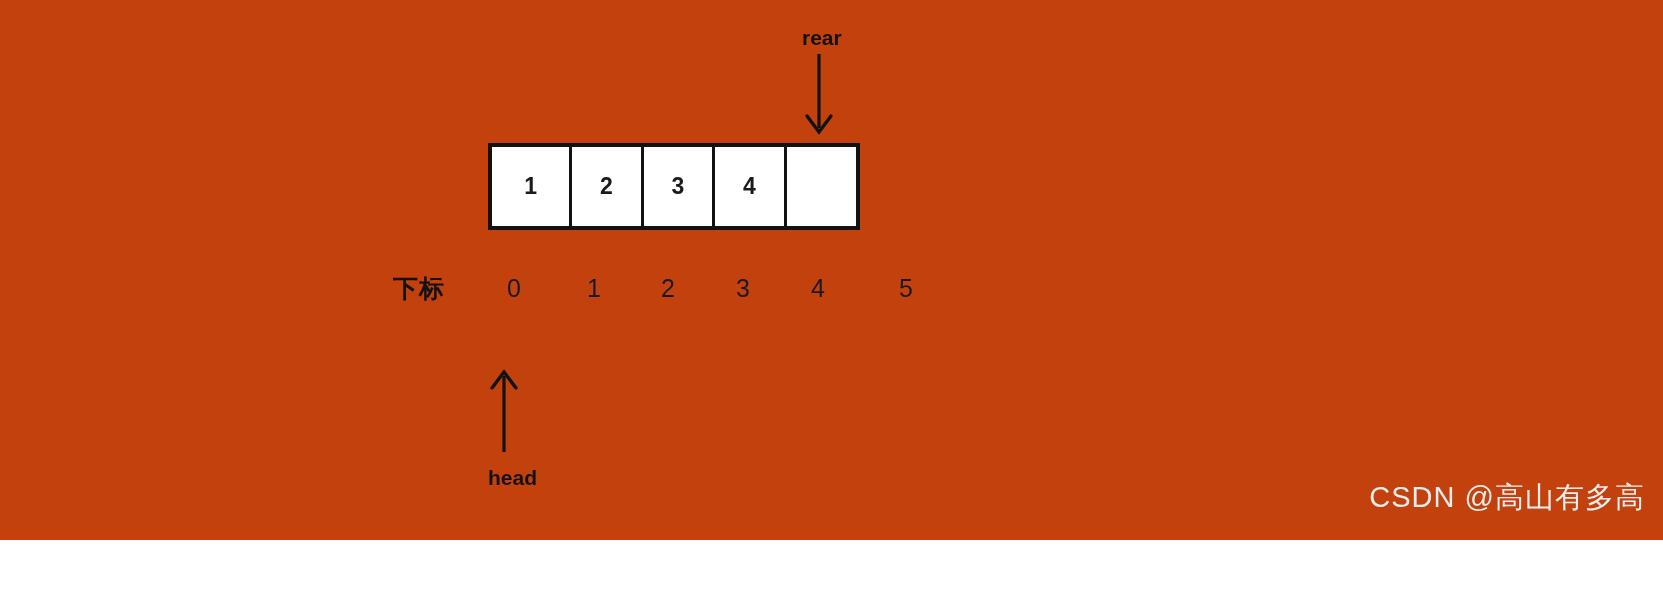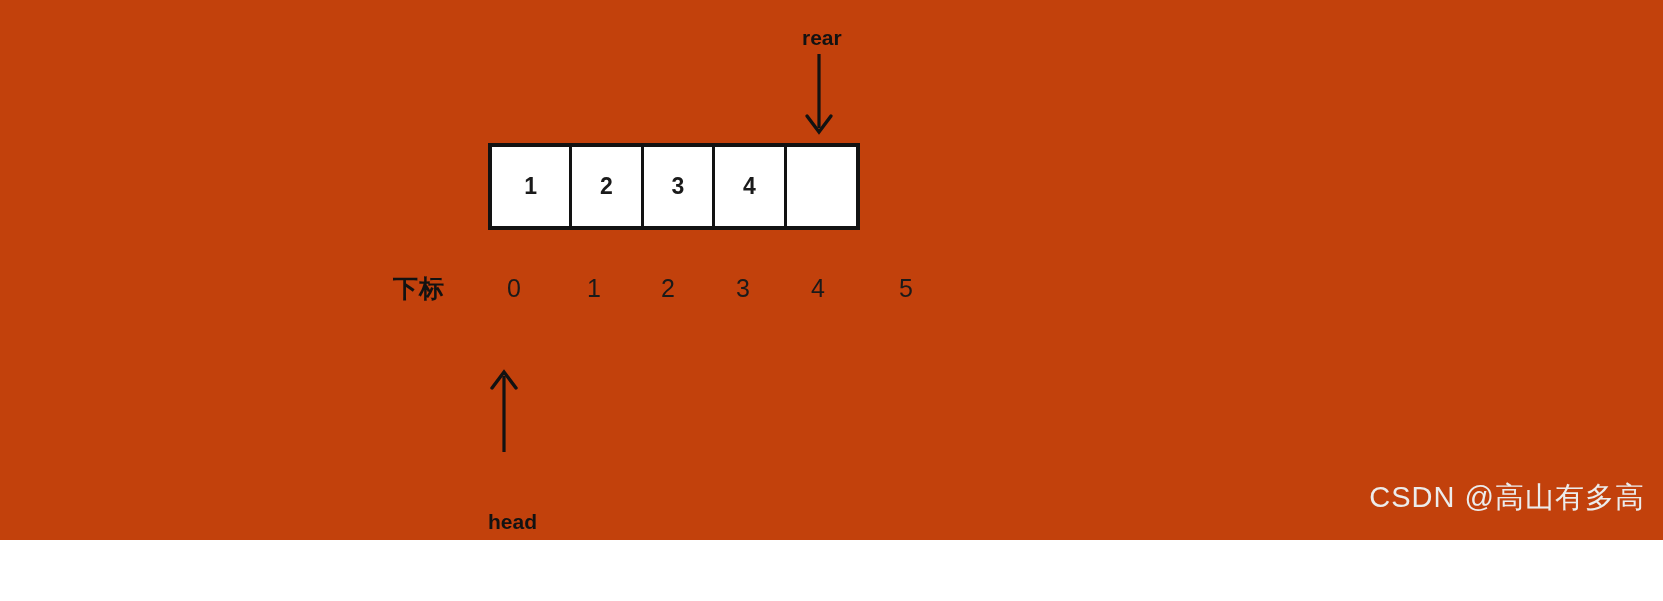--- a/index.html
+++ b/index.html
@@ -111,21 +111,20 @@
     height: 86px;
   }
   #head-label {
     position: absolute;
     left: 488px;
     top: 466px;
     font-size: 21px;
     font-weight: 700;
     color: #121212;
     line-height: 24px;
-    margin-top: 44px;
   }
 
   
   #watermark {
     position: absolute;
     right: 18px;
     bottom: 22px;
     font-size: 29px;
     color: #ececec;
     font-family: "Liberation Sans", sans-serif;

